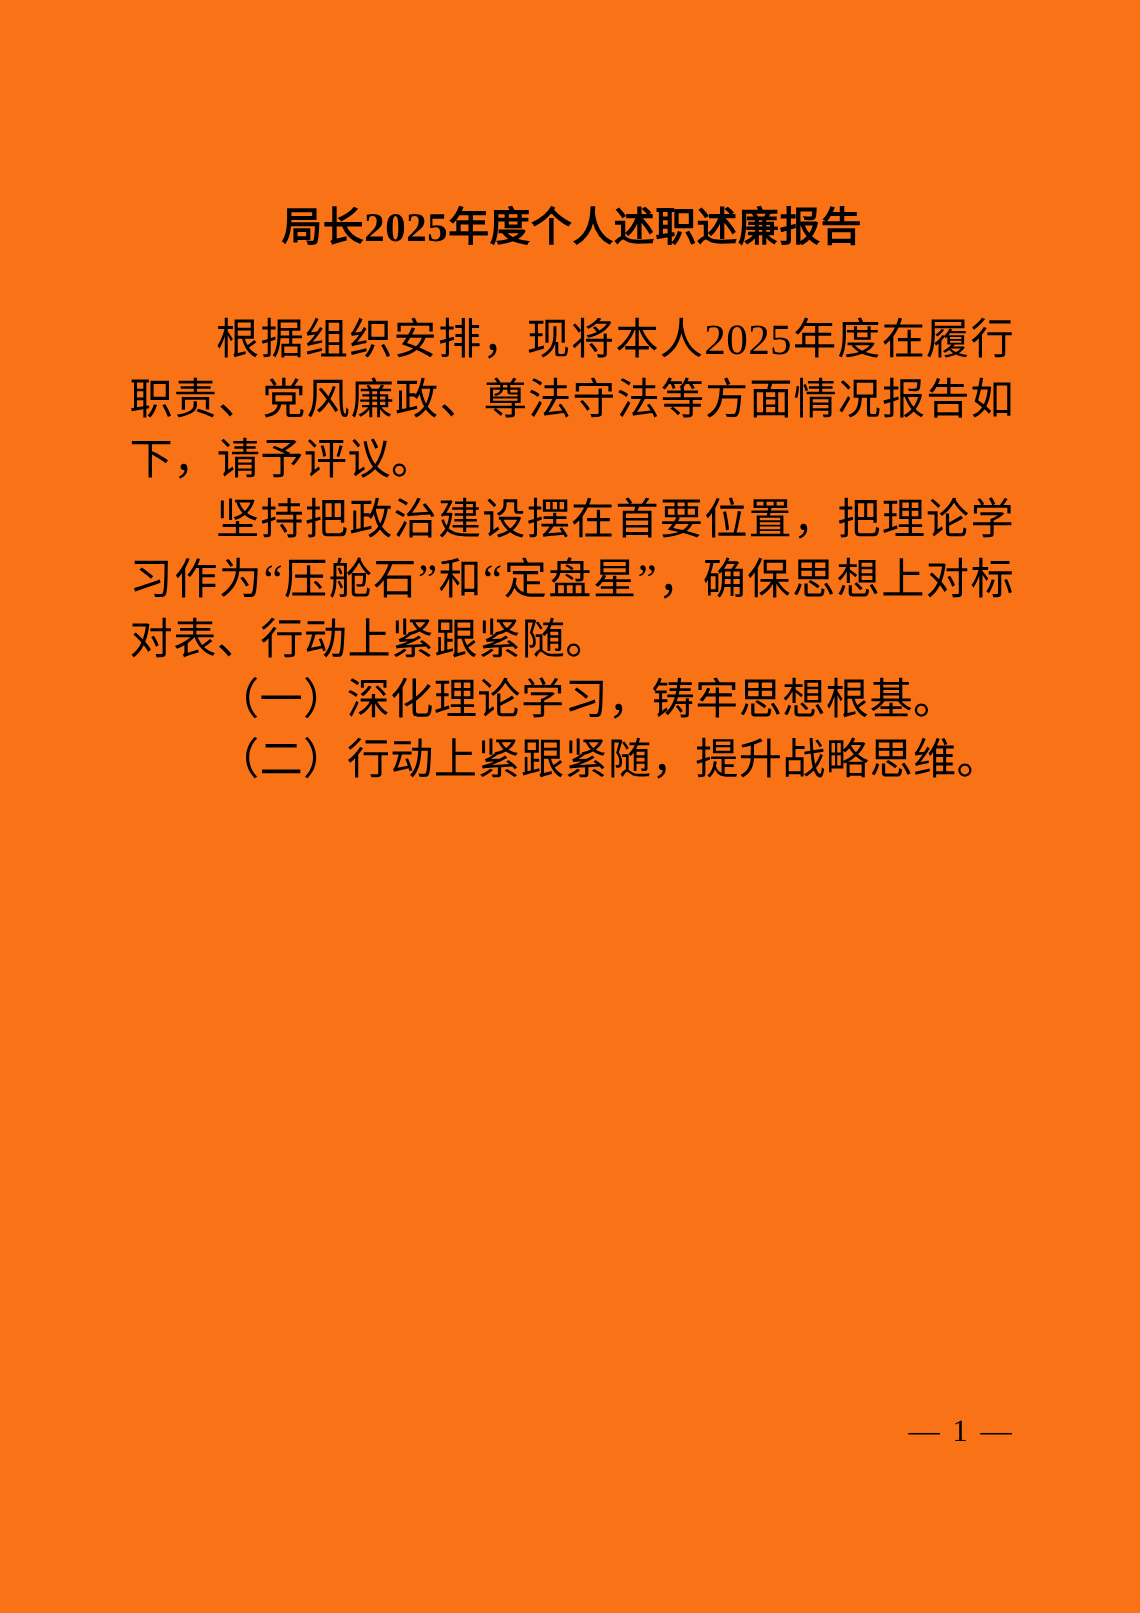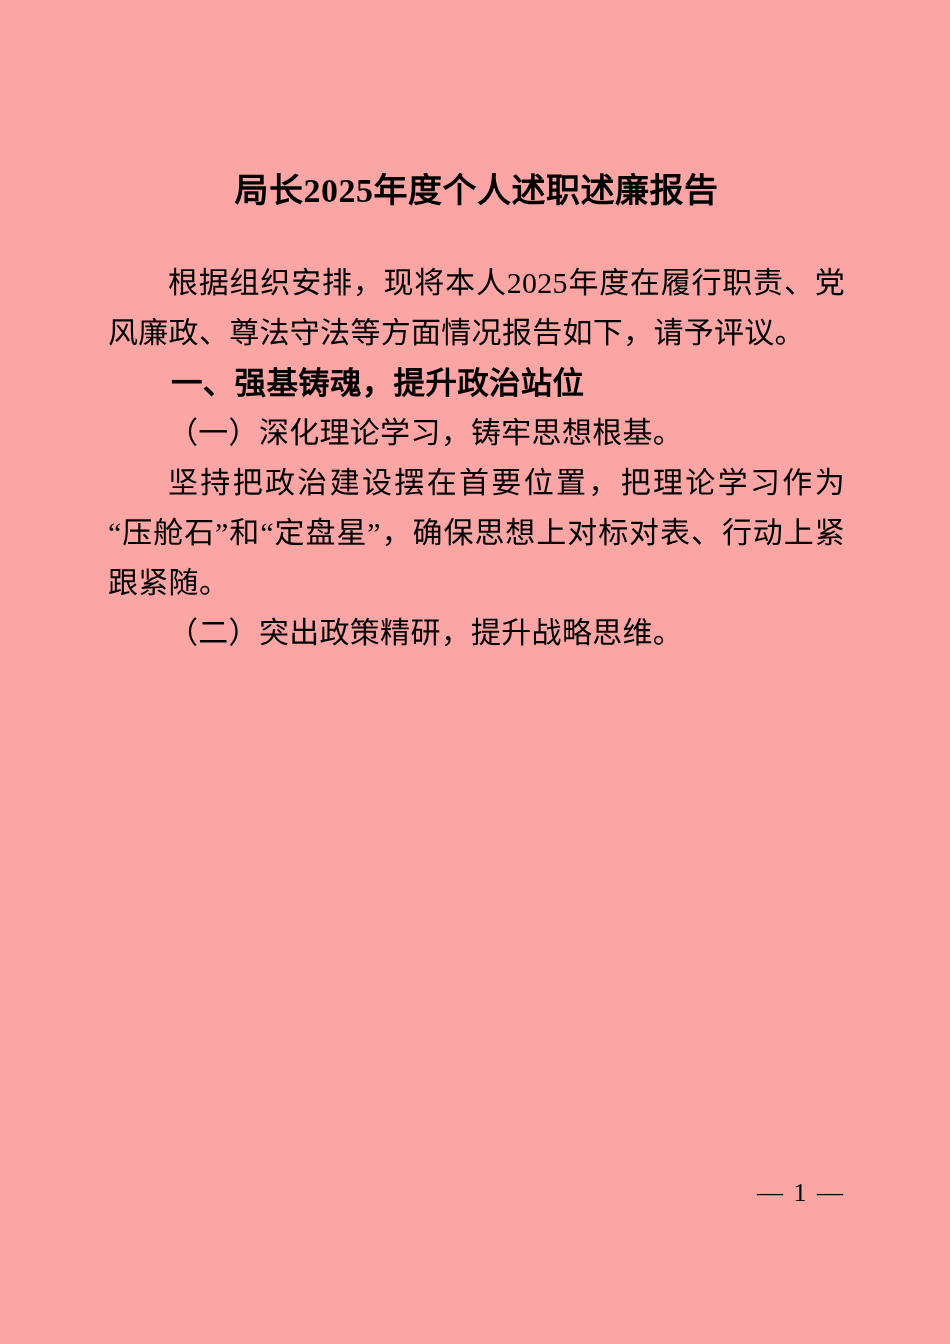--- a/index.html
+++ b/index.html
@@ -7,21 +7,21 @@
     margin: 0;
     padding: 0;
     background: #ffffff;
   }
 
   .page {
     position: relative;
     width: 950px;
     height: 1344px;
     margin: 0 auto;
-    background: #fca5a5;
+    background: #f97316;
     box-sizing: border-box;
     overflow: hidden;
   }
 
   .content {
     position: absolute;
     left: 108px;
     top: 0;
     width: 737px;
   }
@@ -41,21 +41,21 @@
     white-space: nowrap;
   }
 
   
   .body-block {
     margin-top: 44px;
   }
 
   p.para {
     font-family: "Liberation Serif", "DejaVu Serif", serif;
-    font-size: 30px;
+    font-size: 36px;
     line-height: 50px;
     color: #000000;
     margin: 0;
     text-align: justify;
     text-justify: inter-ideograph;
     text-indent: 2em;
     letter-spacing: 0.3px;
   }
 
   p.heading {
@@ -90,28 +90,27 @@
 <div class="page">
 
   <div class="content">
 
     <h1 class="doc-title">局长2025年度个人述职述廉报告</h1>
 
     <div class="body-block">
 
       <p class="para">根据组织安排，现将本人2025年度在履行职责、党风廉政、尊法守法等方面情况报告如下，请予评议。</p>
 
-      <p class="heading">一、强基铸魂，提升政治站位</p>
+
+      <p class="para">坚持把政治建设摆在首要位置，把理论学习作为“压舱石”和“定盘星”，确保思想上对标对表、行动上紧跟紧随。</p>
 
       <p class="para">（一）深化理论学习，铸牢思想根基。</p>
 
-      <p class="para">坚持把政治建设摆在首要位置，把理论学习作为“压舱石”和“定盘星”，确保思想上对标对表、行动上紧跟紧随。</p>
 
-
-      <p class="para">（二）突出政策精研，提升战略思维。</p>
+      <p class="para">（二）行动上紧跟紧随，提升战略思维。</p>
 
 
     </div>
   </div>
 
   <div class="page-footer">— 1 —</div>
 
 </div>
 
 </body></html>

